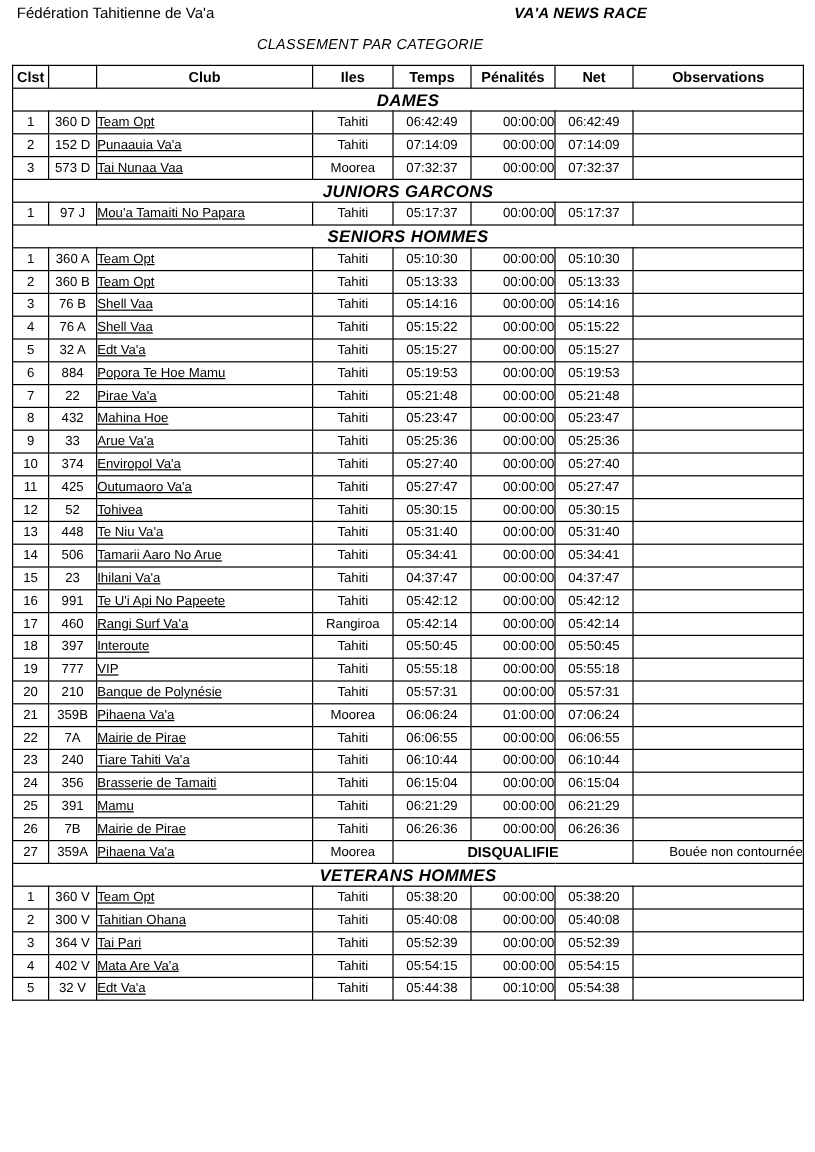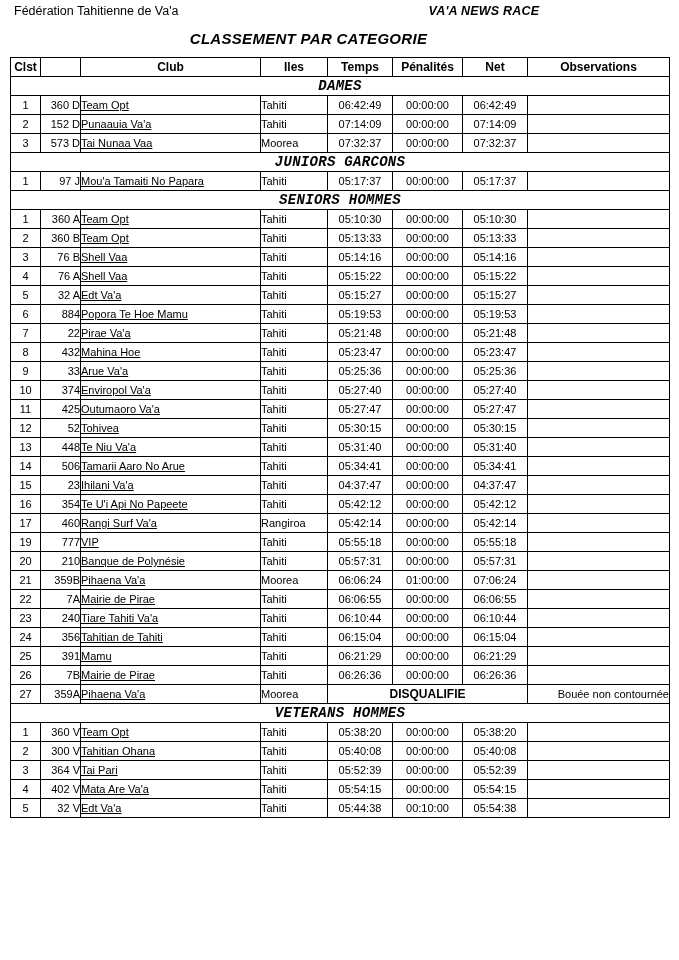--- a/index.html
+++ b/index.html
@@ -40,22 +40,22 @@
     letter-spacing: 0.2px;
   }
   .date-line {
     text-align: center;
     font-size: 13px;
     font-weight: bold;
     margin-top: 12px;
   }
   .class-line {
     text-align: center;
-    font-size: 15px;
-    font-weight: bold;
+    font-size: 12px;
+    font-weight: normal;
     font-style: italic;
     margin-top: 4px;
     margin-bottom: 10px;
     letter-spacing: 0.3px;
   }
   table.results {
     border-collapse: collapse;
     width: 659px;
     table-layout: fixed;
     font-size: 11px;
@@ -78,37 +78,36 @@
   col.c-clst   { width: 30px; }
   col.c-num    { width: 40px; }
   col.c-club   { width: 180px; }
   col.c-iles   { width: 67px; }
   col.c-temps  { width: 65px; }
   col.c-pen    { width: 70px; }
   col.c-net    { width: 65px; }
   col.c-obs    { width: 142px; }
 
   td.clst   { text-align: center; }
-  td.num    { text-align: right; }
+  td.num    { text-align: center; }
   td.club   { text-align: left; padding-left: 4px; text-decoration: underline; }
-  td.iles   { }
+  td.iles   { text-align: center; }
   td.temps  { text-align: center; }
-  td.pen    { text-align: center; }
+  td.pen    { text-align: right; }
   td.net    { text-align: center; }
   td.obs    { text-align: right; padding-left: 4px; }
 
   td.cat-head {
     text-align: center;
     font-size: 14px;
     font-weight: bold;
     font-style: italic;
     height: 21px;
     line-height: 21px;
     letter-spacing: 0.3px;
-    font-family: Liberation Mono, monospace;
   }
   td.disq {
     text-align: center;
     font-weight: bold;
     font-size: 12px;
   }
 </style>
 </head>
 <body>
 
@@ -339,36 +338,46 @@
           <td class="num">23</td>
           <td class="club">Ihilani Va'a</td>
           <td class="iles">Tahiti</td>
           <td class="temps">04:37:47</td>
           <td class="pen">00:00:00</td>
           <td class="net">04:37:47</td>
           <td class="obs"></td>
         </tr>
         <tr>
           <td class="clst">16</td>
-          <td class="num">354</td>
+          <td class="num">991</td>
           <td class="club">Te U'i Api No Papeete</td>
           <td class="iles">Tahiti</td>
           <td class="temps">05:42:12</td>
           <td class="pen">00:00:00</td>
           <td class="net">05:42:12</td>
           <td class="obs"></td>
         </tr>
         <tr>
           <td class="clst">17</td>
           <td class="num">460</td>
           <td class="club">Rangi Surf Va'a</td>
           <td class="iles">Rangiroa</td>
           <td class="temps">05:42:14</td>
           <td class="pen">00:00:00</td>
           <td class="net">05:42:14</td>
+          <td class="obs"></td>
+        </tr>
+        <tr>
+          <td class="clst">18</td>
+          <td class="num">397</td>
+          <td class="club">Interoute</td>
+          <td class="iles">Tahiti</td>
+          <td class="temps">05:50:45</td>
+          <td class="pen">00:00:00</td>
+          <td class="net">05:50:45</td>
           <td class="obs"></td>
         </tr>
         <tr>
           <td class="clst">19</td>
           <td class="num">777</td>
           <td class="club">VIP</td>
           <td class="iles">Tahiti</td>
           <td class="temps">05:55:18</td>
           <td class="pen">00:00:00</td>
           <td class="net">05:55:18</td>
@@ -410,21 +419,21 @@
           <td class="club">Tiare Tahiti Va'a</td>
           <td class="iles">Tahiti</td>
           <td class="temps">06:10:44</td>
           <td class="pen">00:00:00</td>
           <td class="net">06:10:44</td>
           <td class="obs"></td>
         </tr>
         <tr>
           <td class="clst">24</td>
           <td class="num">356</td>
-          <td class="club">Tahitian de Tahiti</td>
+          <td class="club">Brasserie de Tamaiti</td>
           <td class="iles">Tahiti</td>
           <td class="temps">06:15:04</td>
           <td class="pen">00:00:00</td>
           <td class="net">06:15:04</td>
           <td class="obs"></td>
         </tr>
         <tr>
           <td class="clst">25</td>
           <td class="num">391</td>
           <td class="club">Mamu</td>

